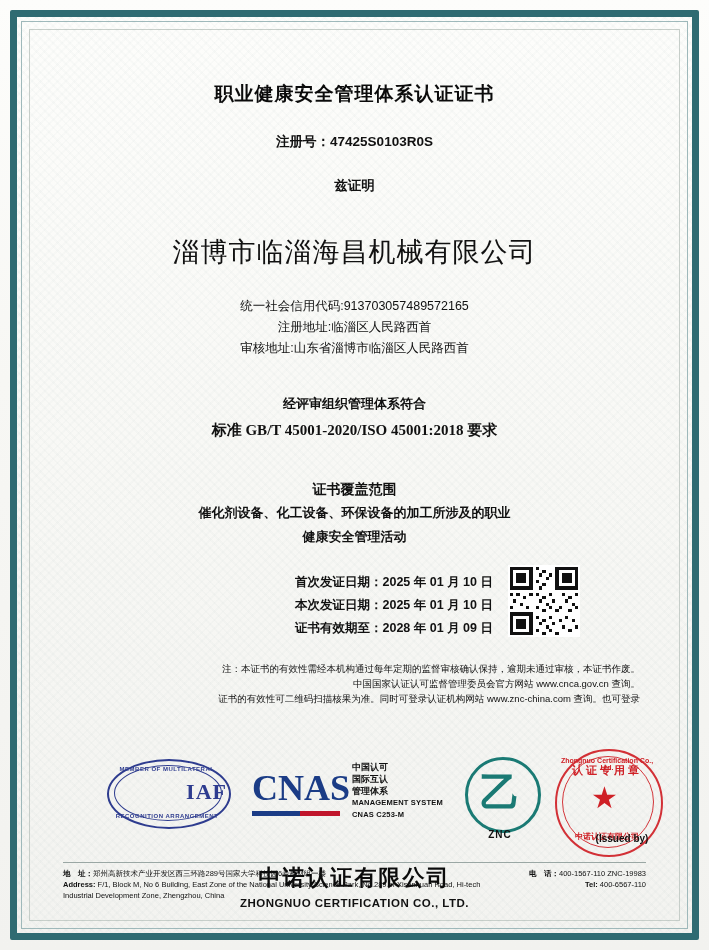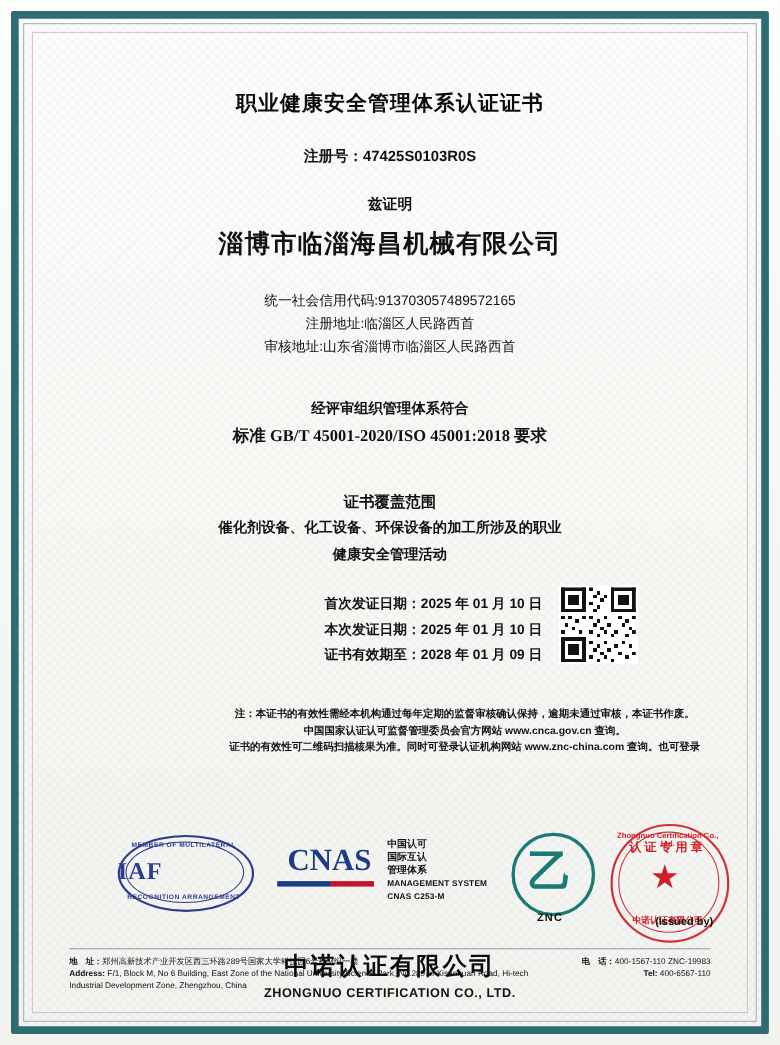--- a/index.html
+++ b/index.html
@@ -61,24 +61,24 @@
     font-size:13.5px;
     font-weight:bold;
     color:#111;
   }
   .hereby{
     margin-top:26px;
     font-size:13.5px;
     font-weight:bold;
   }
   .company{
-    margin-top:11px;
+    margin-top:39px;
     font-family:"DejaVu Sans", sans-serif;
-    font-weight:bold;
-    font-size:23px;
+    font-weight:normal;
+    font-size:27px;
     letter-spacing:1px;
   }
   .credit{
     margin-top:26px;
     font-size:12.5px;
     font-weight:normal;
     line-height:21px;
   }
   .standard-block{
     margin-top:32px;
@@ -112,59 +112,59 @@
   }
   .qr{
     position:absolute;right:82px;top:-6px;
     width:72px;height:72px;
     background:#fff;
     padding:2px;
     box-sizing:border-box;
   }
   .qr svg{display:block;}
   .note{
-    margin-top:24px;
-    text-align:center;
+    margin-top:10px;
+    text-align:right;
     padding-left:158px;
     padding-right:22px;
     font-size:9.5px;
     line-height:15px;
     color:#111;
-    font-weight:bold;
+    font-weight:normal;
   }
   .logos{
     position:absolute;left:0;right:0;top:706px;height:110px;
   }
   .logo{position:absolute;}
   
   .iaf{left:60px;top:10px;width:120px;height:66px;}
   .iaf .oval{
     position:absolute;left:0;top:0;width:120px;height:66px;
     border:2px solid #2e3c8f;border-radius:50%;
   }
   .iaf .oval2{
     position:absolute;left:7px;top:6px;width:106px;height:54px;
     border:1px solid #2e3c8f;border-radius:50%;
   }
   .iaf .iaf-text{
-    position:absolute;left:0;top:20px;width:120px;text-align:left;
+    position:absolute;left:0;top:20px;width:120px;text-align:right;
     font-family:"Liberation Serif", serif;
     font-weight:bold;font-size:22px;color:#2e3c8f;letter-spacing:1px;
   }
   .iaf .top-arc,.iaf .bot-arc{
     position:absolute;left:0;width:120px;text-align:center;
     font-size:6px;font-weight:bold;color:#2e3c8f;letter-spacing:.5px;
   }
   .iaf .top-arc{top:7px;}
   .iaf .bot-arc{bottom:6px;}
   
   .cnas{left:205px;top:18px;width:95px;height:50px;}
   .cnas .word{
     font-family:"Liberation Serif", serif;
-    font-weight:bold;font-size:28px;color:#1b3c86;letter-spacing:0px;
+    font-weight:bold;font-size:36px;color:#1b3c86;letter-spacing:0px;
   }
   .cnas .bar{
     width:88px;height:5px;margin-top:2px;
     background:linear-gradient(90deg,#1b3c86 0 55%,#c0152b 55% 100%);
   }
   .cnasText{
     left:305px;top:12px;width:105px;text-align:left;
     font-size:9px;line-height:12px;color:#111;font-weight:bold;
   }
   .cnasText .en{font-size:7.5px;font-weight:bold;letter-spacing:.2px;}

